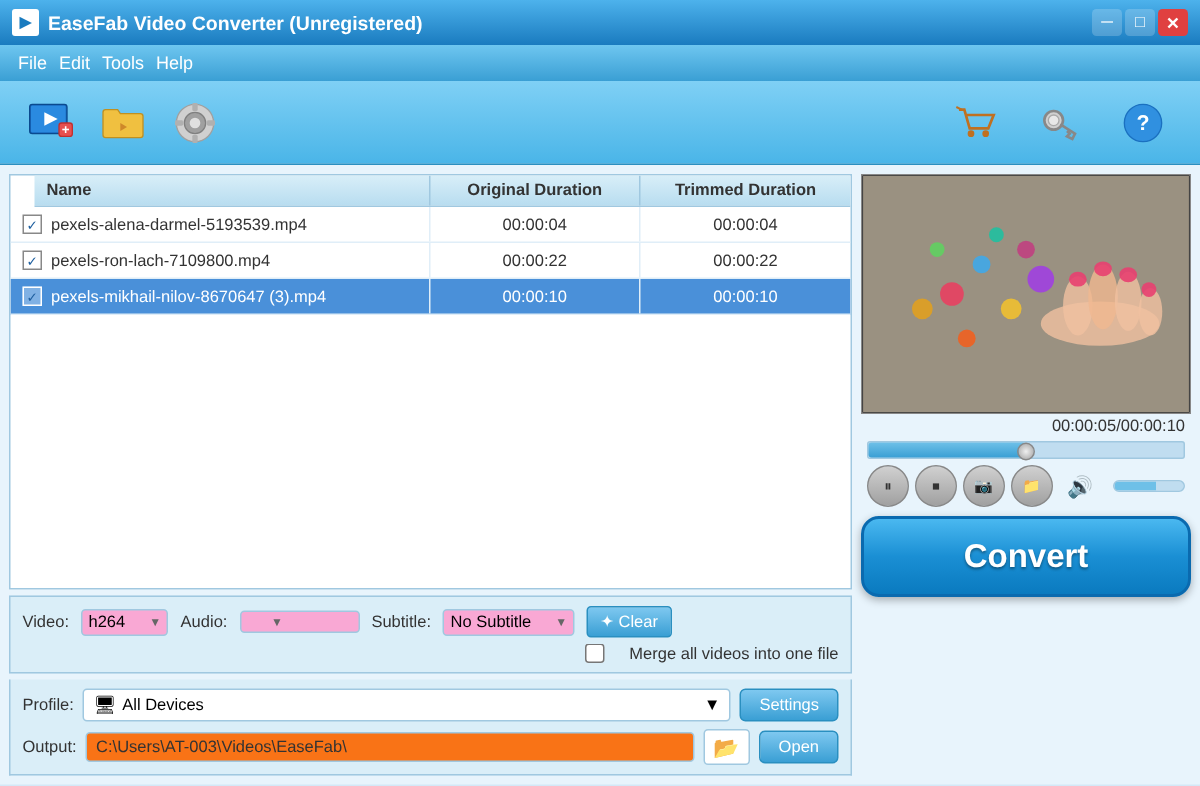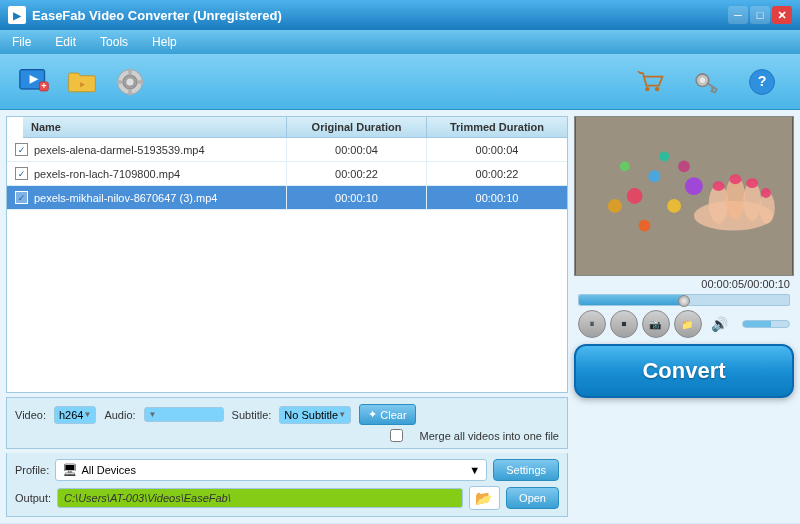--- a/index.html
+++ b/index.html
@@ -44,21 +44,21 @@
     }
     #title-controls span:last-child { background: #e04040; }
 
     
     #menu-bar {
       background: linear-gradient(to bottom, #6ec6f0, #3a9fd4);
       height: 24px;
       display: flex;
       align-items: center;
       padding: 0 8px;
-      gap: 16px;
+      gap: 0;
     }
     #menu-bar span {
       color: white;
       font-size: 12px;
       cursor: pointer;
       padding: 2px 4px;
     }
 
     
     #toolbar {
@@ -170,26 +170,26 @@
       margin-bottom: 4px;
     }
     .control-row:last-child { margin-bottom: 0; }
     .control-label {
       font-size: 11px;
       color: #333;
       font-weight: normal;
       white-space: nowrap;
     }
     .control-select {
-      background: #7dd3fc;
+      background: #f9a8d4;
       border: 1px solid #a0c8e0;
       border-radius: 3px;
       padding: 2px 4px;
       font-size: 11px;
-      display: flex; align-items: center; gap: 0;
+      display: flex; align-items: center; gap: 16px;
       cursor: pointer;
     }
     .control-select .arrow { color: #666; font-size: 8px; }
     .clear-btn {
       background: linear-gradient(to bottom, #7ec8f0, #3a9fd4);
       border: 1px solid #2a8fc0;
       border-radius: 3px;
       padding: 3px 8px;
       font-size: 11px;
       color: white;
@@ -235,27 +235,26 @@
       background: linear-gradient(to bottom, #7ec8f0, #3a9fd4);
       border: 1px solid #2a8fc0;
       border-radius: 4px;
       padding: 4px 12px;
       font-size: 11px;
       color: white;
       cursor: pointer;
     }
     .output-field {
       flex: 1;
-      background: #84cc16;
+      background: #f97316;
       border: 1px solid #a0c8e0;
       border-radius: 3px;
       padding: 3px 6px;
       font-size: 11px;
       color: #333;
-      font-style: italic;
     }
     .folder-btn {
       background: white;
       border: 1px solid #a0c8e0;
       border-radius: 3px;
       padding: 3px 6px;
       cursor: pointer;
       font-size: 14px;
     }
     .open-btn {

